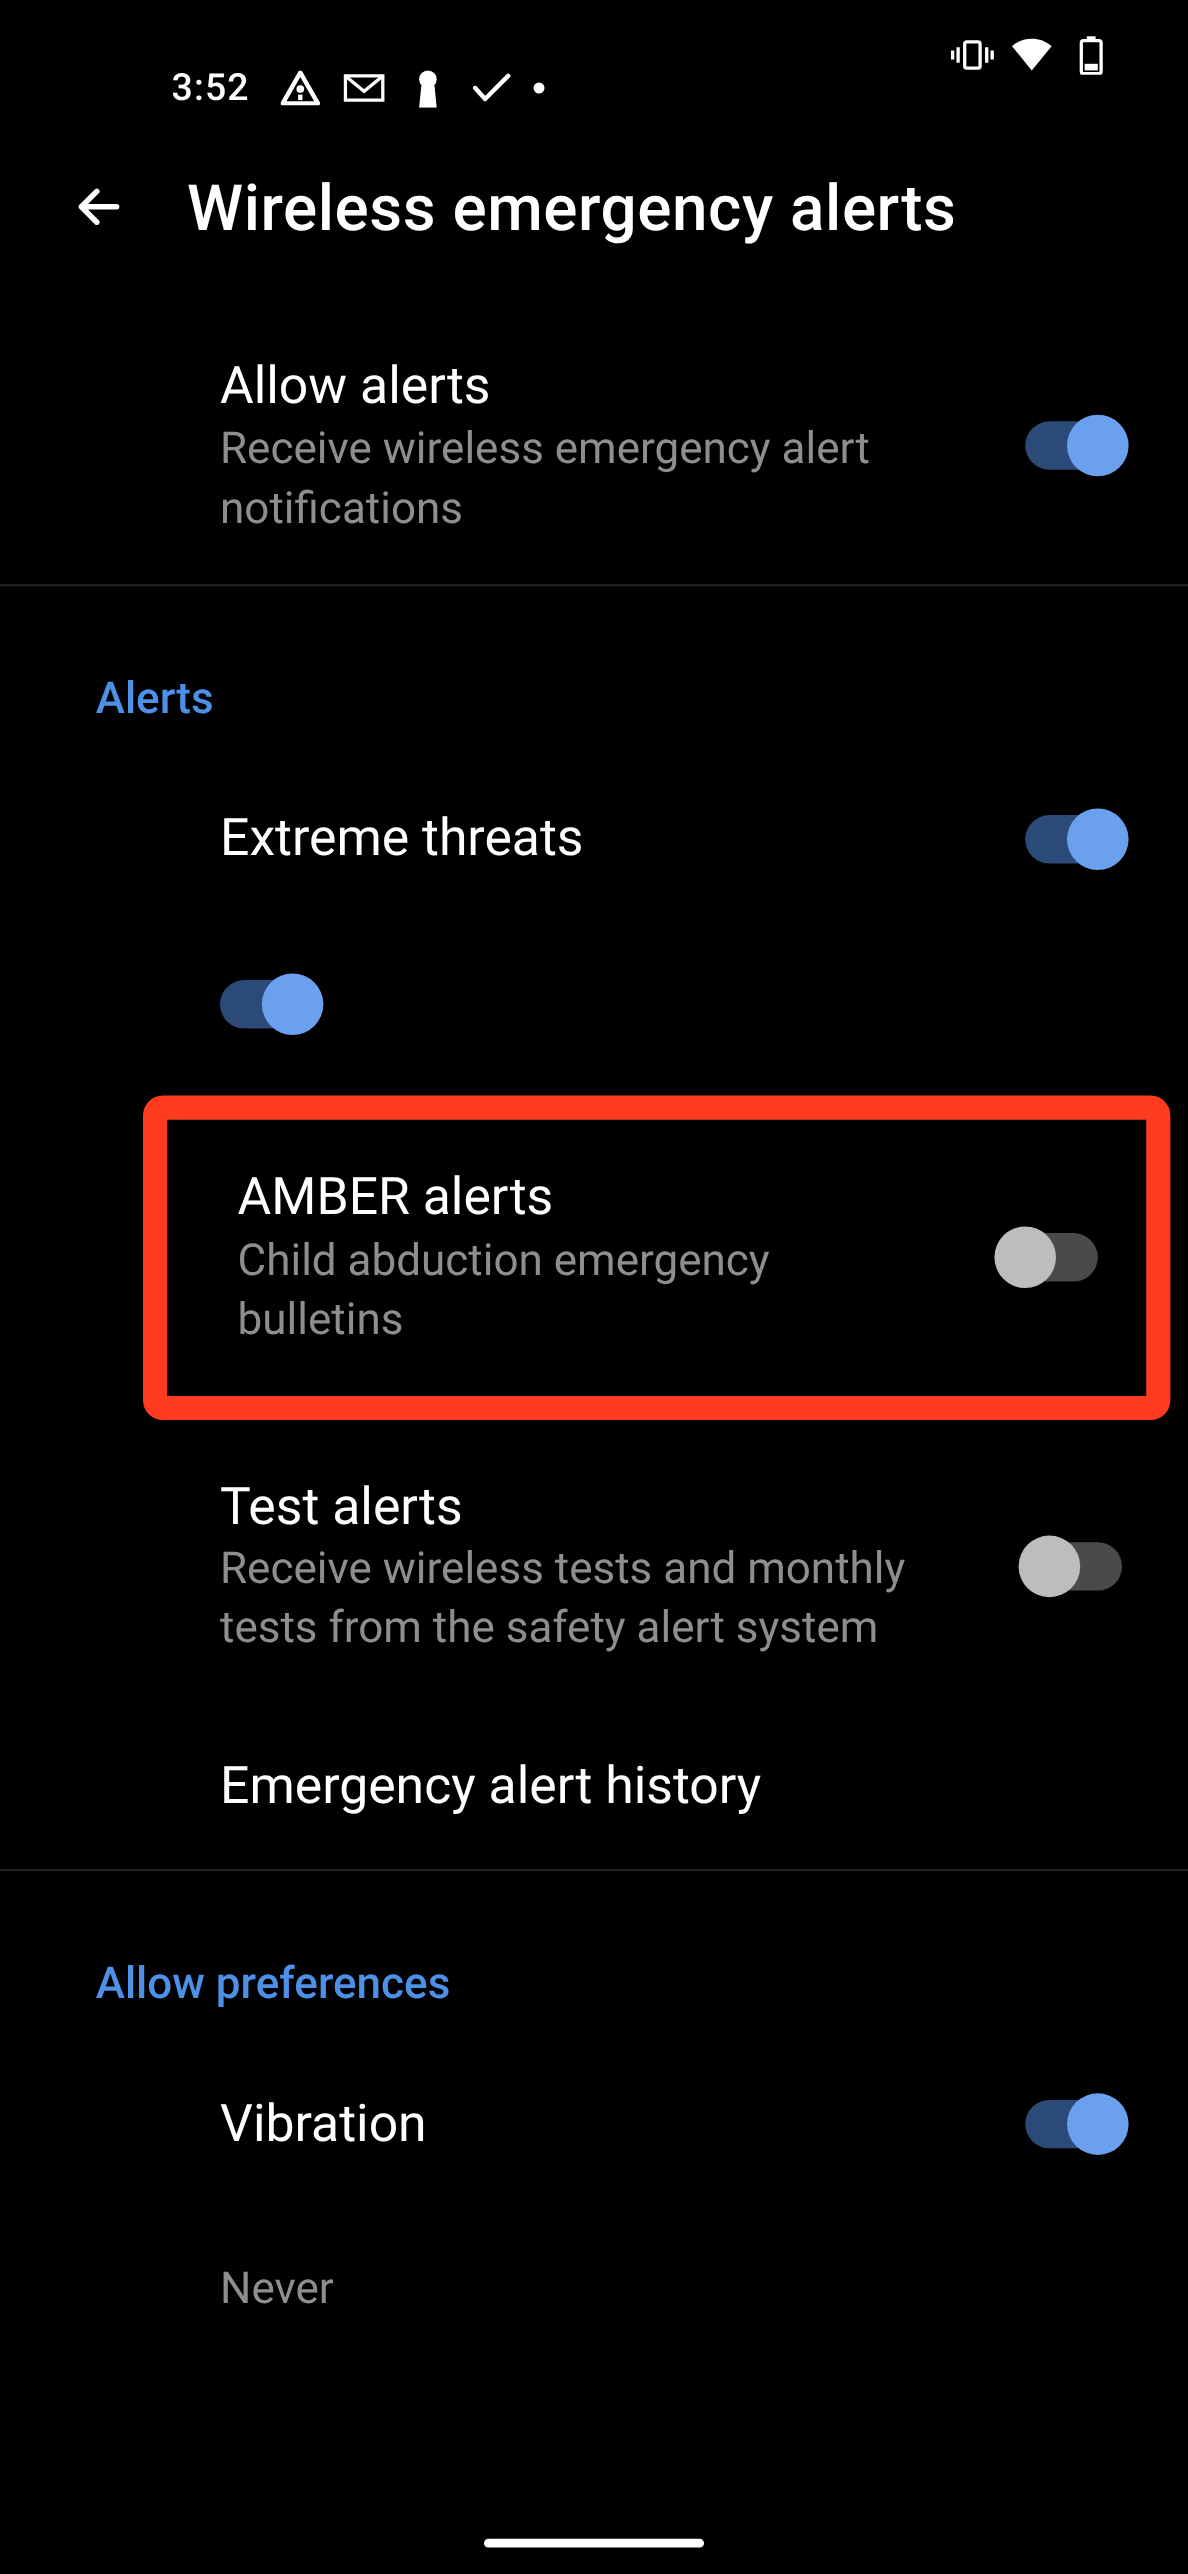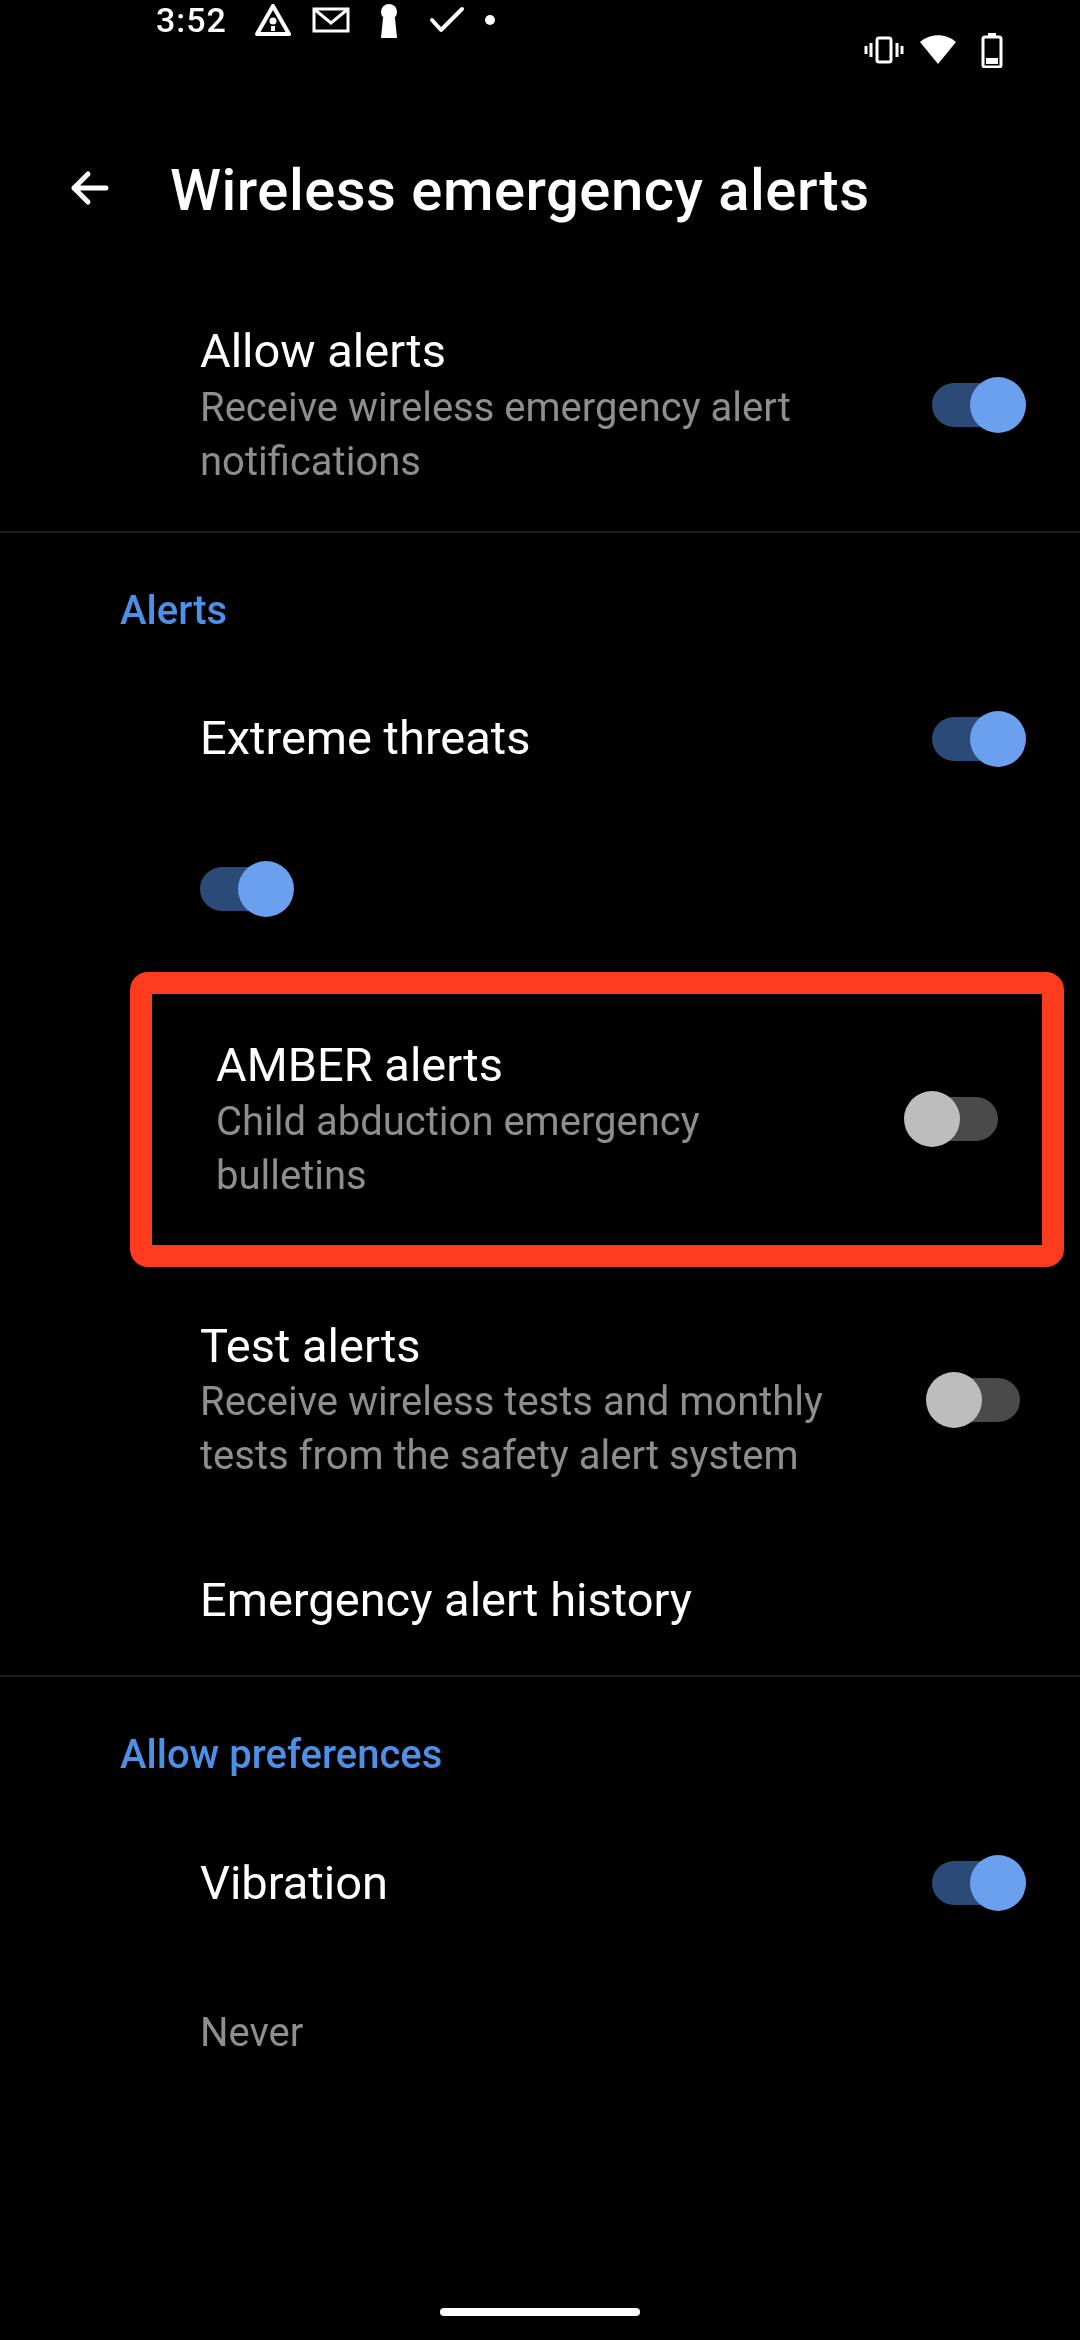--- a/index.html
+++ b/index.html
@@ -11,21 +11,21 @@
     font-family: Roboto, "Helvetica Neue", Arial, sans-serif;
     overflow: hidden;
   }
   
   .status-bar {
     position: relative;
     height: 100px;
     width: 100%;
     padding: 0 48px;
     display: flex;
-    align-items: flex-start;
+    align-items: flex-end;
     font-size: 34px;
     font-weight: 500;
     color: #fff;
   }
   .status-left {
     display: flex;
     align-items: center;
     gap: 18px;
     margin-left: 108px;
   }
@@ -72,24 +72,25 @@
     margin-left: 20px;
   }
 
   
   .section-divider {
     height: 2px;
     background: #1f1f1f;
     width: 100%;
   }
   .section-header {
-    padding: 54px 0 30px 120px;
+    padding: 54px 0 30px 87px;
     font-size: 40px;
     color: #4d90e8;
     font-weight: 500;
+    margin-top: 24px;
   }
 
   
   .row {
     display: flex;
     align-items: center;
     padding: 42px 60px 42px 200px;
     min-height: 150px;
     gap: 22px;
   }

